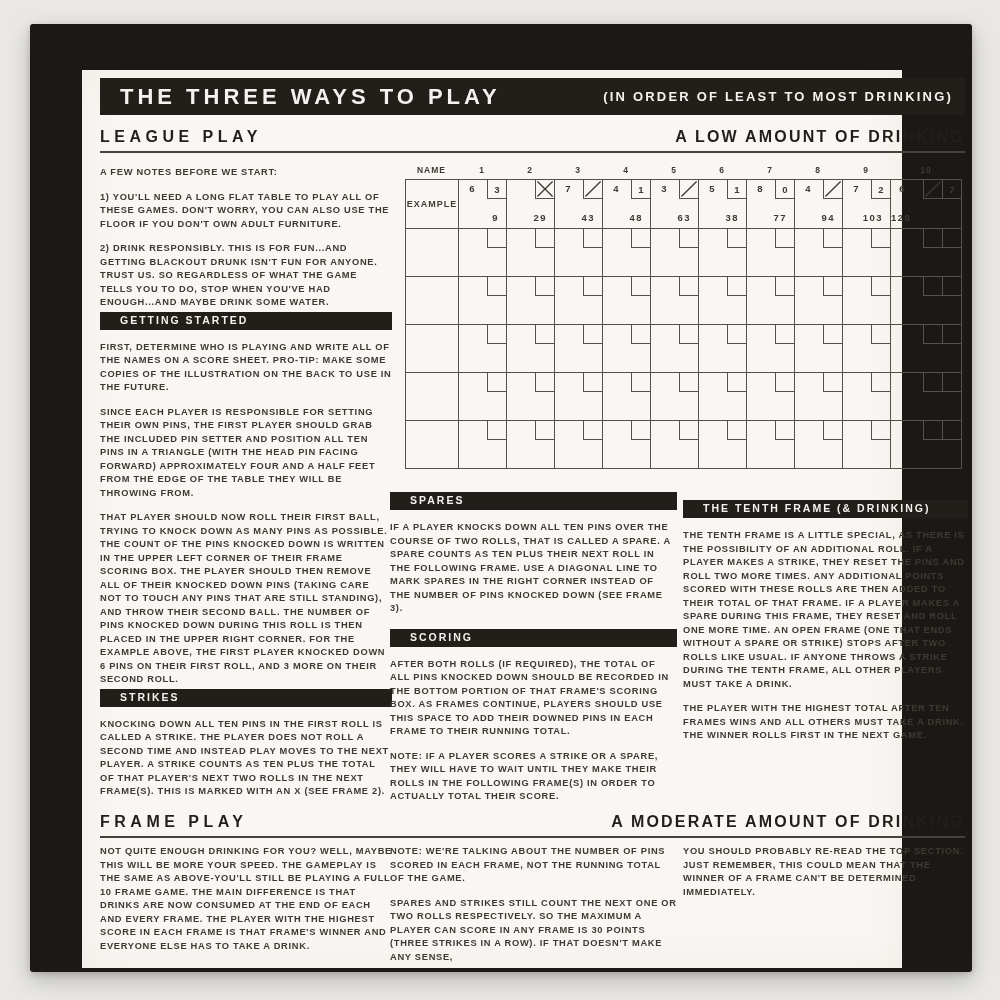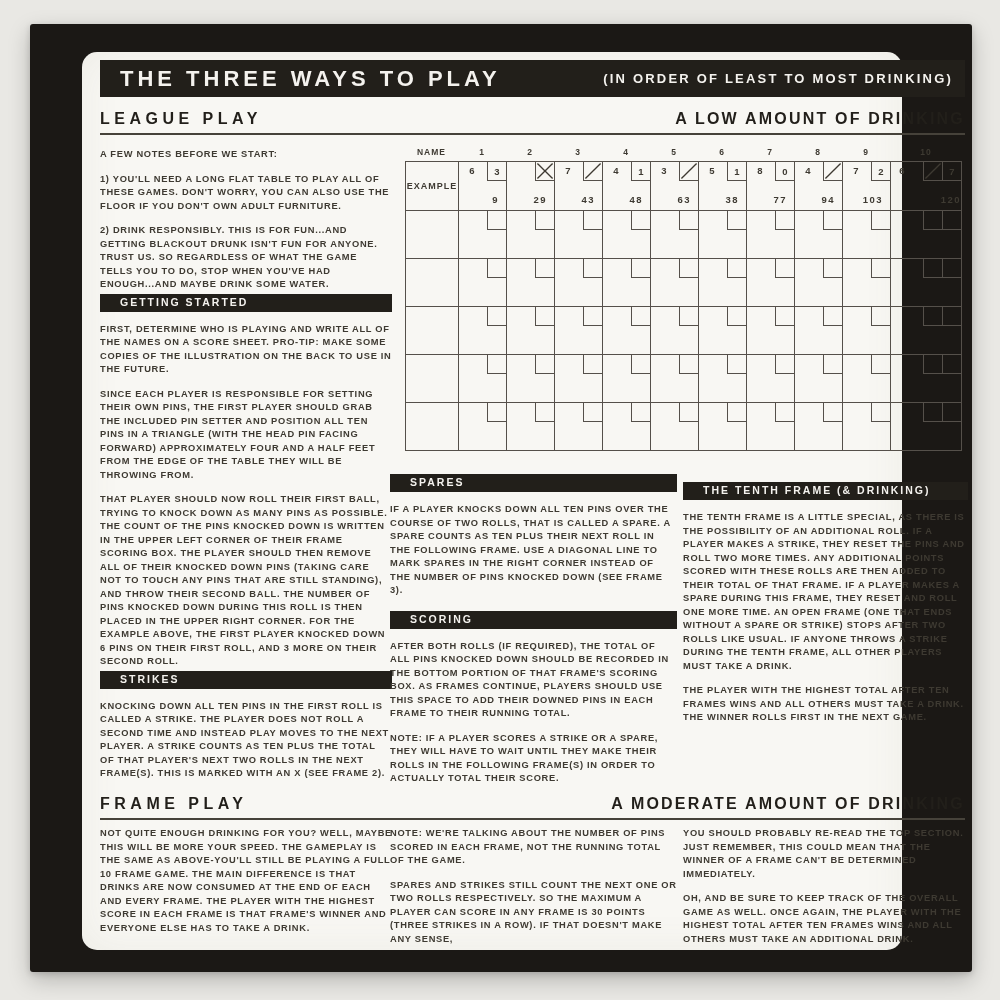--- a/index.html
+++ b/index.html
@@ -18,24 +18,23 @@
     font-family:"Liberation Sans", sans-serif;
     overflow:hidden;
   }
   .photo-frame{
     position:absolute; left:30px; top:24px; width:942px; height:948px;
     background:var(--frame);
     border-radius:3px;
     box-shadow:0 8px 22px rgba(0,0,0,0.22), 0 2px 6px rgba(0,0,0,0.15);
   }
   .paper{
-    position:absolute; left:52px; top:28px; width:820px; height:898px;
+    position:absolute; left:52px; top:46px; width:820px; height:898px;
     background:var(--paper);
     box-shadow:inset 0 0 40px rgba(120,110,90,0.08);
-    border-radius:15px;
   }
 
   
   .title-bar{
     position:absolute; left:18px; top:8px; width:865px; height:37px;
     background:var(--bar); color:#f4f2ee;
     display:flex; align-items:center; justify-content:space-between;
     padding:0 12px 0 20px;
   }
   .title-main{ font-size:22px; font-weight:bold; letter-spacing:4px; white-space:nowrap; }
@@ -80,21 +79,21 @@
   .r1{ position:absolute; top:3px; left:0; width:26px; text-align:center;
        font-size:9.5px; font-weight:bold; }
   .tenth .r1{ width:22px; }
   .corner{ position:absolute; top:0; right:0; width:19px; height:19px;
            border-left:1.2px solid var(--grid-line); border-bottom:1.2px solid var(--grid-line);
            text-align:center; line-height:19px; font-size:9.5px; font-weight:bold; }
   .corner.mid{ right:19px; border-right:none; }
   .corner svg{ position:absolute; left:0; top:0; width:100%; height:100%; }
   .corner line{ stroke:var(--ink); stroke-width:1.4; }
   .total{ position:absolute; bottom:5px; right:7px; font-size:9.5px; font-weight:bold; letter-spacing:1.5px; }
-  .total.center{ left:0; right:0; text-align:right; }
+  .total.center{ left:0; right:0; text-align:left; }
 </style>
 </head>
 <body>
 
 <div class="photo-frame">
   <div class="paper">
 
     <div class="title-bar">
       <span class="title-main">THE THREE WAYS TO PLAY</span>
       <span class="title-tag">(IN ORDER OF LEAST TO MOST DRINKING)</span>
@@ -515,17 +514,16 @@
 
     <div class="txt-col" style="left:18px; top:775px; width:292px;">
         <p>NOT QUITE ENOUGH DRINKING FOR YOU? WELL, MAYBE THIS WILL BE MORE YOUR SPEED. THE GAMEPLAY IS THE SAME AS ABOVE-YOU'LL STILL BE PLAYING A FULL 10 FRAME GAME. THE MAIN DIFFERENCE IS THAT DRINKS ARE NOW CONSUMED AT THE END OF EACH AND EVERY FRAME. THE PLAYER WITH THE HIGHEST SCORE IN EACH FRAME IS THAT FRAME'S WINNER AND EVERYONE ELSE HAS TO TAKE A DRINK.</p>
       </div>
     <div class="txt-col" style="left:308px; top:775px; width:287px;">
         <p>NOTE: WE'RE TALKING ABOUT THE NUMBER OF PINS SCORED IN EACH FRAME, NOT THE RUNNING TOTAL OF THE GAME.</p>
         <p>SPARES AND STRIKES STILL COUNT THE NEXT ONE OR TWO ROLLS RESPECTIVELY. SO THE MAXIMUM A PLAYER CAN SCORE IN ANY FRAME IS 30 POINTS (THREE STRIKES IN A ROW). IF THAT DOESN'T MAKE ANY SENSE,</p>
       </div>
     <div class="txt-col" style="left:601px; top:775px; width:285px;">
         <p>YOU SHOULD PROBABLY RE-READ THE TOP SECTION. JUST REMEMBER, THIS COULD MEAN THAT THE WINNER OF A FRAME CAN'T BE DETERMINED IMMEDIATELY.</p>
-        <p>OH, AND BE SURE TO KEEP TRACK OF THE OVERALL GAME AS WELL. ONCE AGAIN, THE PLAYER WITH THE HIGHEST TOTAL AFTER TEN FRAMES WINS AND ALL OTHERS MUST TAKE AN ADDITIONAL DRINK.</p>
       </div>
 
   </div>
 </div>
 
 </body></html>

